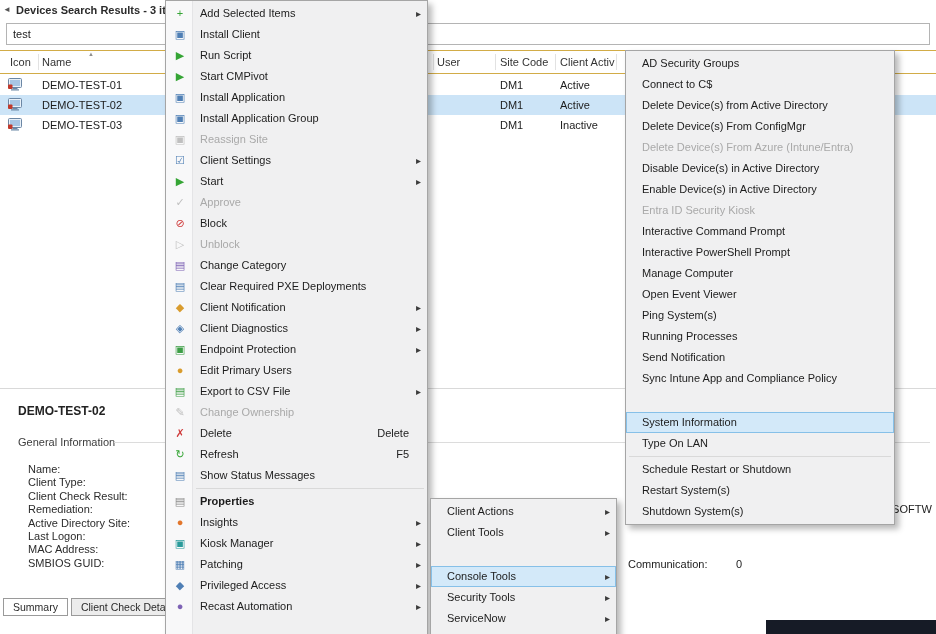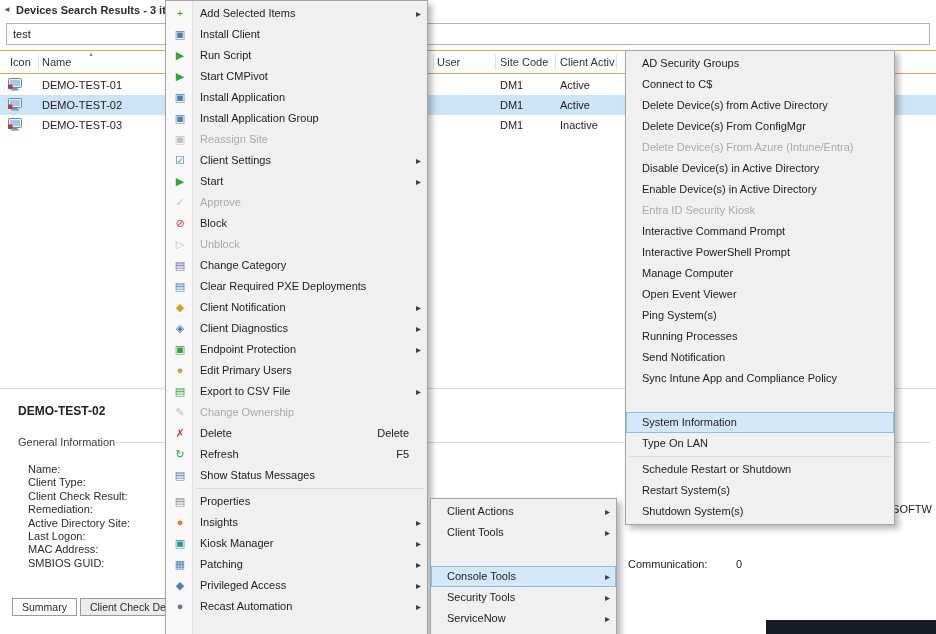--- a/index.html
+++ b/index.html
@@ -34,41 +34,41 @@
   .details-title{position:absolute;left:18px;top:404px;font-size:12px;font-weight:bold;color:#222;}
   .section-label{position:absolute;left:18px;top:436px;color:#3c3c3c;}
   .section-line{position:absolute;left:114px;right:6px;top:442px;height:1px;background:#dcdcdc;}
   #detail-fields{position:absolute;left:28px;top:463px;}
   #detail-fields div{line-height:13.4px;font-size:11px;color:#2b2b2b;white-space:nowrap;}
   .frag-right{position:absolute;left:878px;top:503px;white-space:nowrap;}
   .frag-comm-label{position:absolute;left:628px;top:558px;}
   .frag-comm-val{position:absolute;left:736px;top:558px;}
 
   
-  .tabs{position:absolute;left:12px;top:598px;display:flex;}
+  .tabs{position:absolute;left:3px;top:598px;display:flex;}
   .tab{height:18px;line-height:16px;padding:0 9px;border:1px solid #9a9a9a;background:#ececec;
        margin-right:3px;font-size:10.5px;color:#2b2b2b;cursor:pointer;white-space:nowrap;}
   .tab.active{background:#fff;}
   .dark-corner{position:absolute;left:766px;top:620px;width:170px;height:14px;background:#161b26;}
 
   
   .menu{position:absolute;background:#f0f0f1;border:1px solid #a5a5a5;
         box-shadow:4px 4px 6px rgba(0,0,0,.28);padding:2px 0;}
   #menu1{left:165px;top:0;width:263px;height:642px;}
   #menu1 .gutter{position:absolute;left:0;top:0;bottom:0;width:27px;background:#f8f8f9;border-right:1px solid #e4e4e6;}
   #menu2{left:430px;top:498px;width:187px;}
   #menu3{left:625px;top:50px;width:270px;}
   .mitem{position:relative;height:21px;line-height:21px;white-space:nowrap;cursor:default;}
   #menu1 .mitem{padding:0 22px 0 34px;}
   #menu2 .mitem{padding:0 20px 0 16px;}
   #menu3 .mitem{padding:0 10px 0 16px;}
   .mitem .ico{position:absolute;left:5px;top:0;width:18px;text-align:center;font-size:11px;}
   .mitem .lbl{color:#1c1c1c;}
   .mitem.disabled .lbl,.mitem.disabled .shortcut{color:#a9a9a9;}
-  .mitem.bold .lbl{font-weight:normal;}
+  .mitem.bold .lbl{font-weight:bold;}
   .mitem .shortcut{position:absolute;right:18px;top:0;color:#1c1c1c;}
   .mitem .arrow{position:absolute;right:6px;top:0;font-size:10px;color:#3c3c3c;}
   .mitem.open{background:#d3e9f9;box-shadow:inset 0 0 0 1px #86c0e8;margin-top:23px;}
   .msep{height:1px;background:#d9d9d9;margin:2px 3px;}
   #menu1 .msep{margin-left:30px;}
 </style>
 </head>
 <body>
 
 <div class="screen">

